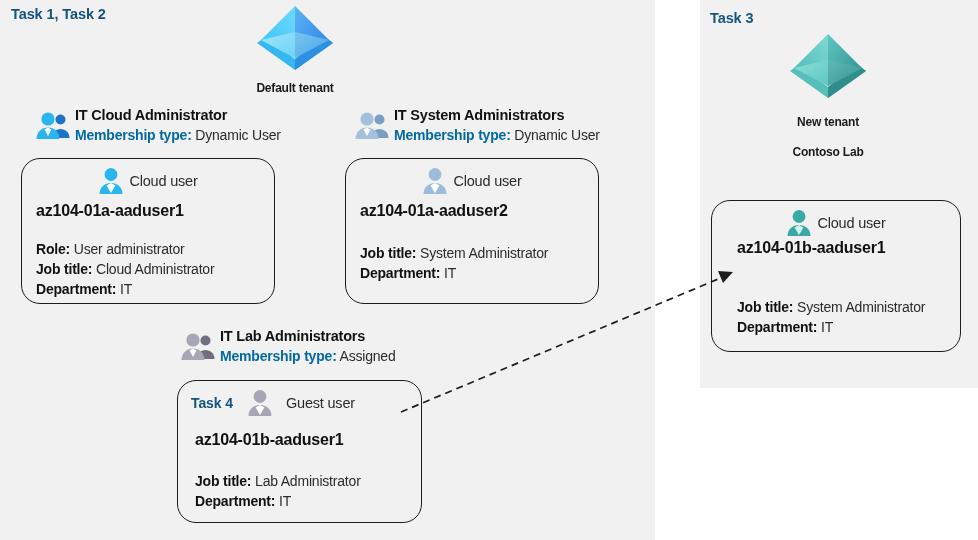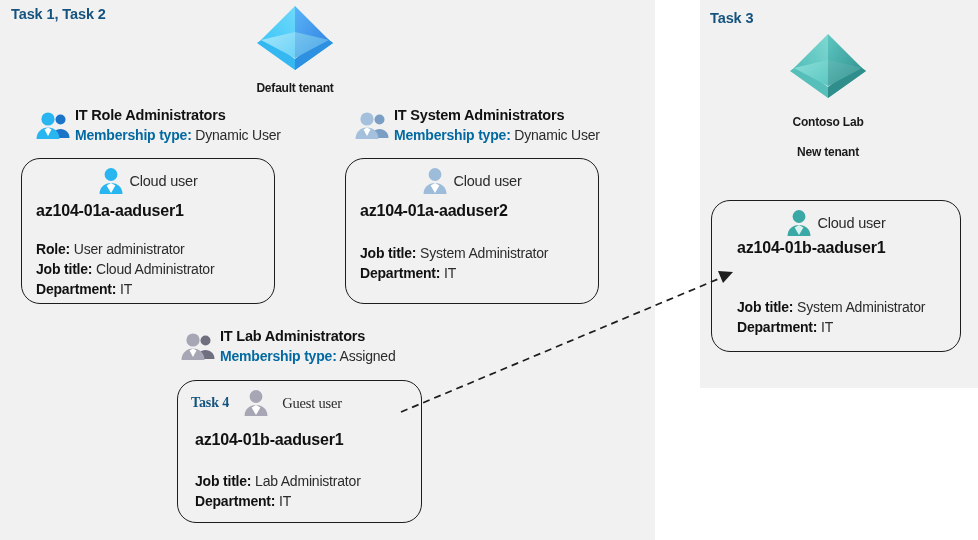--- a/index.html
+++ b/index.html
@@ -67,21 +67,21 @@
   }
   #card-u1{left:21px;top:158px;width:254px;height:146px;}
   #card-u2{left:345px;top:158px;width:254px;height:146px;}
   #card-u3{left:177px;top:380px;width:245px;height:143px;}
   #card-u4{left:711px;top:200px;width:250px;height:152px;}
 
   .card-head{
     position:absolute;left:0;right:0;top:8px;
     display:flex;align-items:center;justify-content:center;
   }
-  #card-u3 .card-head{justify-content:flex-start;padding-left:13px;font-family:Liberation Serif, serif;}
+  #card-u3 .card-head{justify-content:flex-start;padding-left:13px;}
   .user-icon{flex:0 0 auto;width:26px;height:28px;}
   .user-type{
     font-size:14.5px;color:#2b2b2b;margin-left:5px;letter-spacing:-0.2px;
     white-space:nowrap;
   }
   #card-u3 .user-type{margin-left:13px;}
   #card-u3 .card-head .task-inline{margin-right:4px;}
 
   .card-name{
     position:absolute;left:14px;
@@ -176,36 +176,36 @@
           </linearGradient>
         </defs>
         <polygon points="46,68 8,41 16,35 46,57 76,35 84,41" fill="#57bfba"></polygon>
         <polygon points="46,68 46,57 76,35 84,41" fill="#2f8e8b"></polygon>
         <polygon points="46,4 12,38 46,56" fill="url(#tLight)"></polygon>
         <polygon points="46,4 80,38 46,56" fill="url(#tDark)"></polygon>
         <polygon points="46,30 12,38 46,56" fill="url(#tFaceL)" opacity="0.95"></polygon>
         <polygon points="46,30 80,38 46,56" fill="url(#tFaceR)" opacity="0.95"></polygon>
       </svg>
     </span>
+    <div class="tenant-title">New  tenant</div>
     <div class="tenant-title">Contoso Lab</div>
-    <div class="tenant-title">New  tenant</div>
   </div>
 
   <div class="group" id="group-cloud">
     <span class="group-icon">
       <svg width="34" height="30" viewBox="0 0 34 30" aria-hidden="true">
         <circle cx="24.5" cy="8.5" r="5" fill="#1b74c8"></circle>
         <path d="M15.5 27c0-5.4 4-9 9-9s9 3.6 9 9z" fill="#1b74c8"></path>
         <circle cx="12" cy="8" r="6.6" fill="#29b6f0"></circle>
         <path d="M0.5 28c0-7 5.2-11.5 11.5-11.5S23.5 21 23.5 28z" fill="#29b6f0"></path>
         <path d="M12 16.5 L8.5 18.5 L12 25 L15.5 18.5 Z" fill="#ffffff"></path>
       </svg>
     </span>
     <span class="group-text">
-      <div class="group-name">IT Role Administrators</div>
+      <div class="group-name">IT Cloud Administrator</div>
       <div class="group-meta">
         <b>Membership type:</b>
         <span>Dynamic User</span>
       </div>
     </span>
   </div>
 
   <div class="group" id="group-system">
     <span class="group-icon">
       <svg width="34" height="30" viewBox="0 0 34 30" aria-hidden="true">

